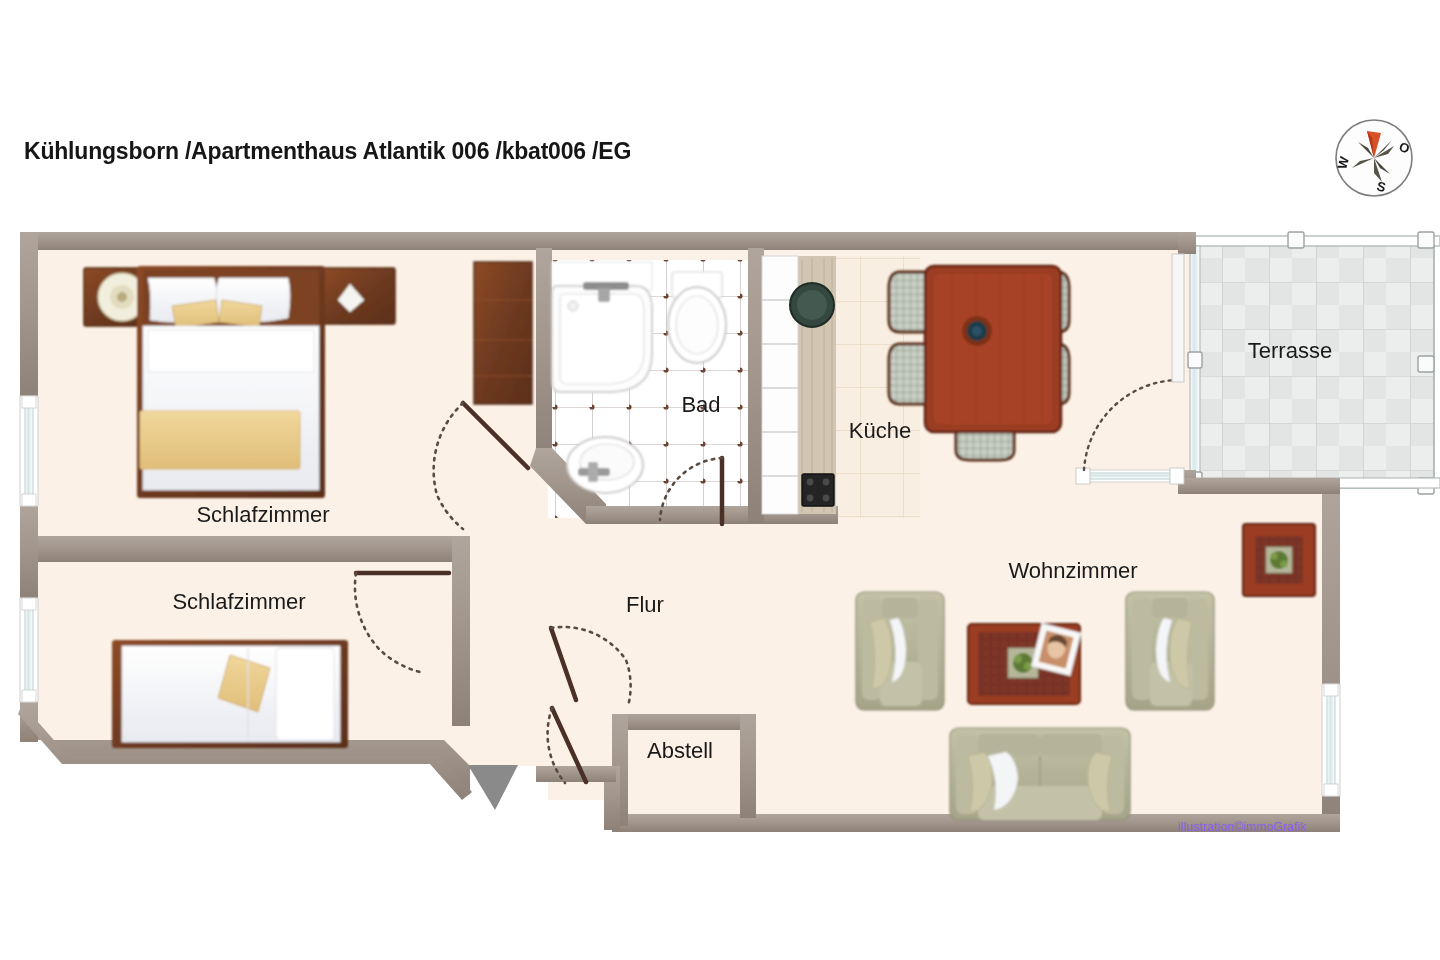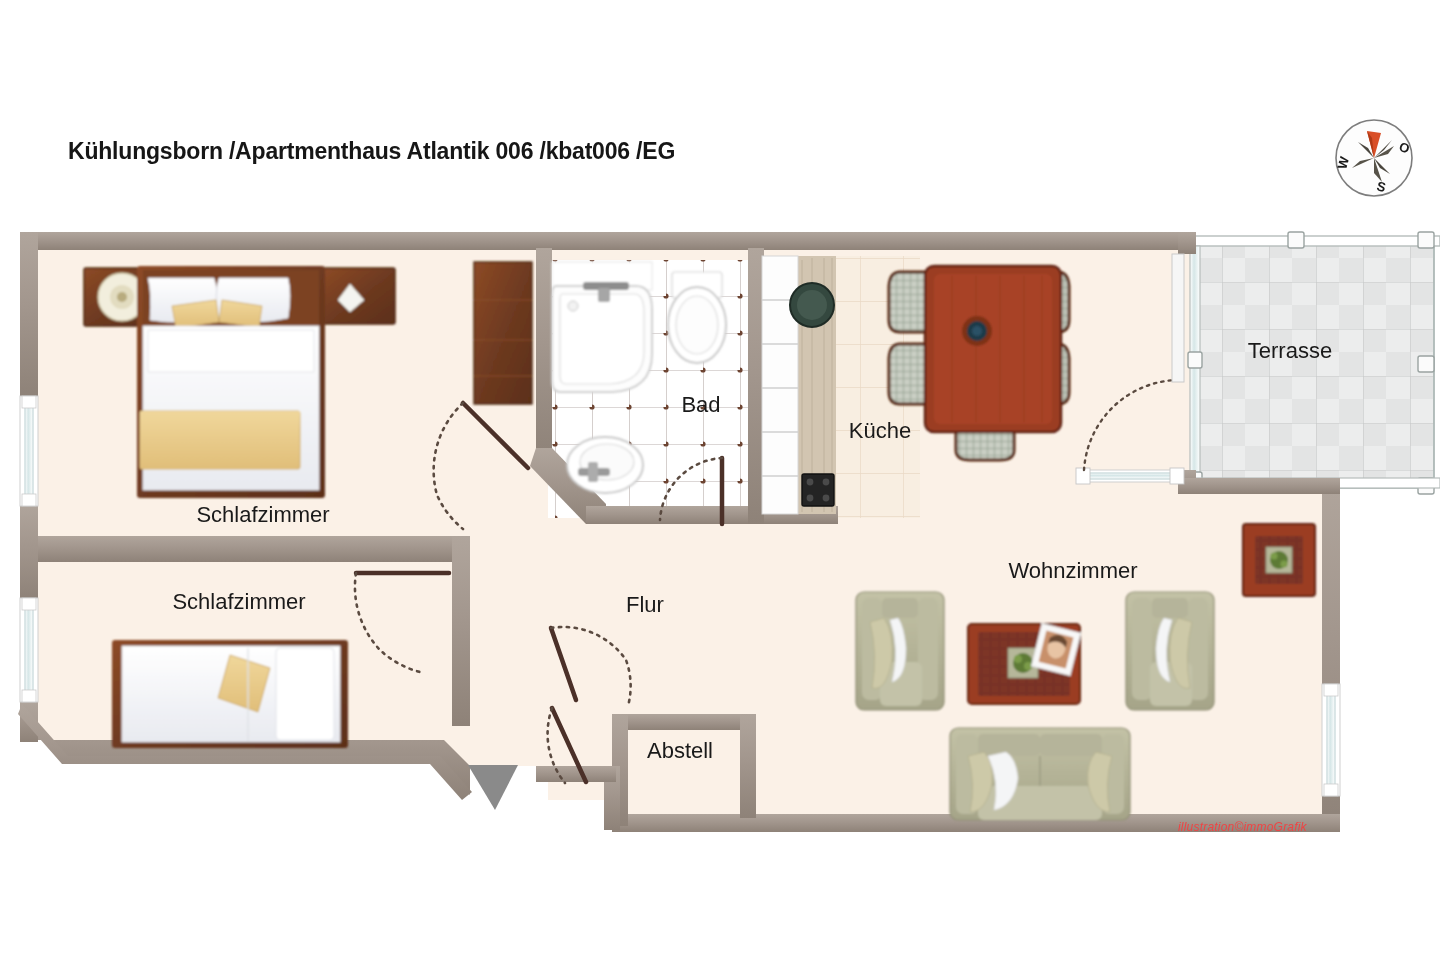--- a/index.html
+++ b/index.html
@@ -16,45 +16,43 @@
   }
   #page-title {
     position: absolute;
     left: 24px;
     top: 138px;
     font-size: 23px;
     font-weight: bold;
     color: #161616;
     letter-spacing: -0.2px;
     white-space: nowrap;
-    margin-left: 44px;
   }
   #compass {
     position: absolute;
     left: 1332px;
     top: 116px;
     width: 84px;
     height: 84px;
   }
   #floorplan {
     position: absolute;
     left: 0;
     top: 0;
     width: 1440px;
     height: 960px;
   }
   #watermark {
     position: absolute;
     left: 1178px;
     top: 820px;
     font-size: 12px;
-    color: #ef4444;
+    color: #8b5cf6;
     white-space: nowrap;
     letter-spacing: 0.2px;
-    font-style: italic;
   }
 </style>
 </head>
 <body>
 
 <div id="page-title">Kühlungsborn /Apartmenthaus Atlantik 006 /kbat006 /EG</div>
 
 <svg id="compass" viewBox="0 0 84 84">
   <circle cx="42" cy="42" r="38" fill="#fdfdfd" stroke="#7d7d7d" stroke-width="1.6"></circle>
   <g>

